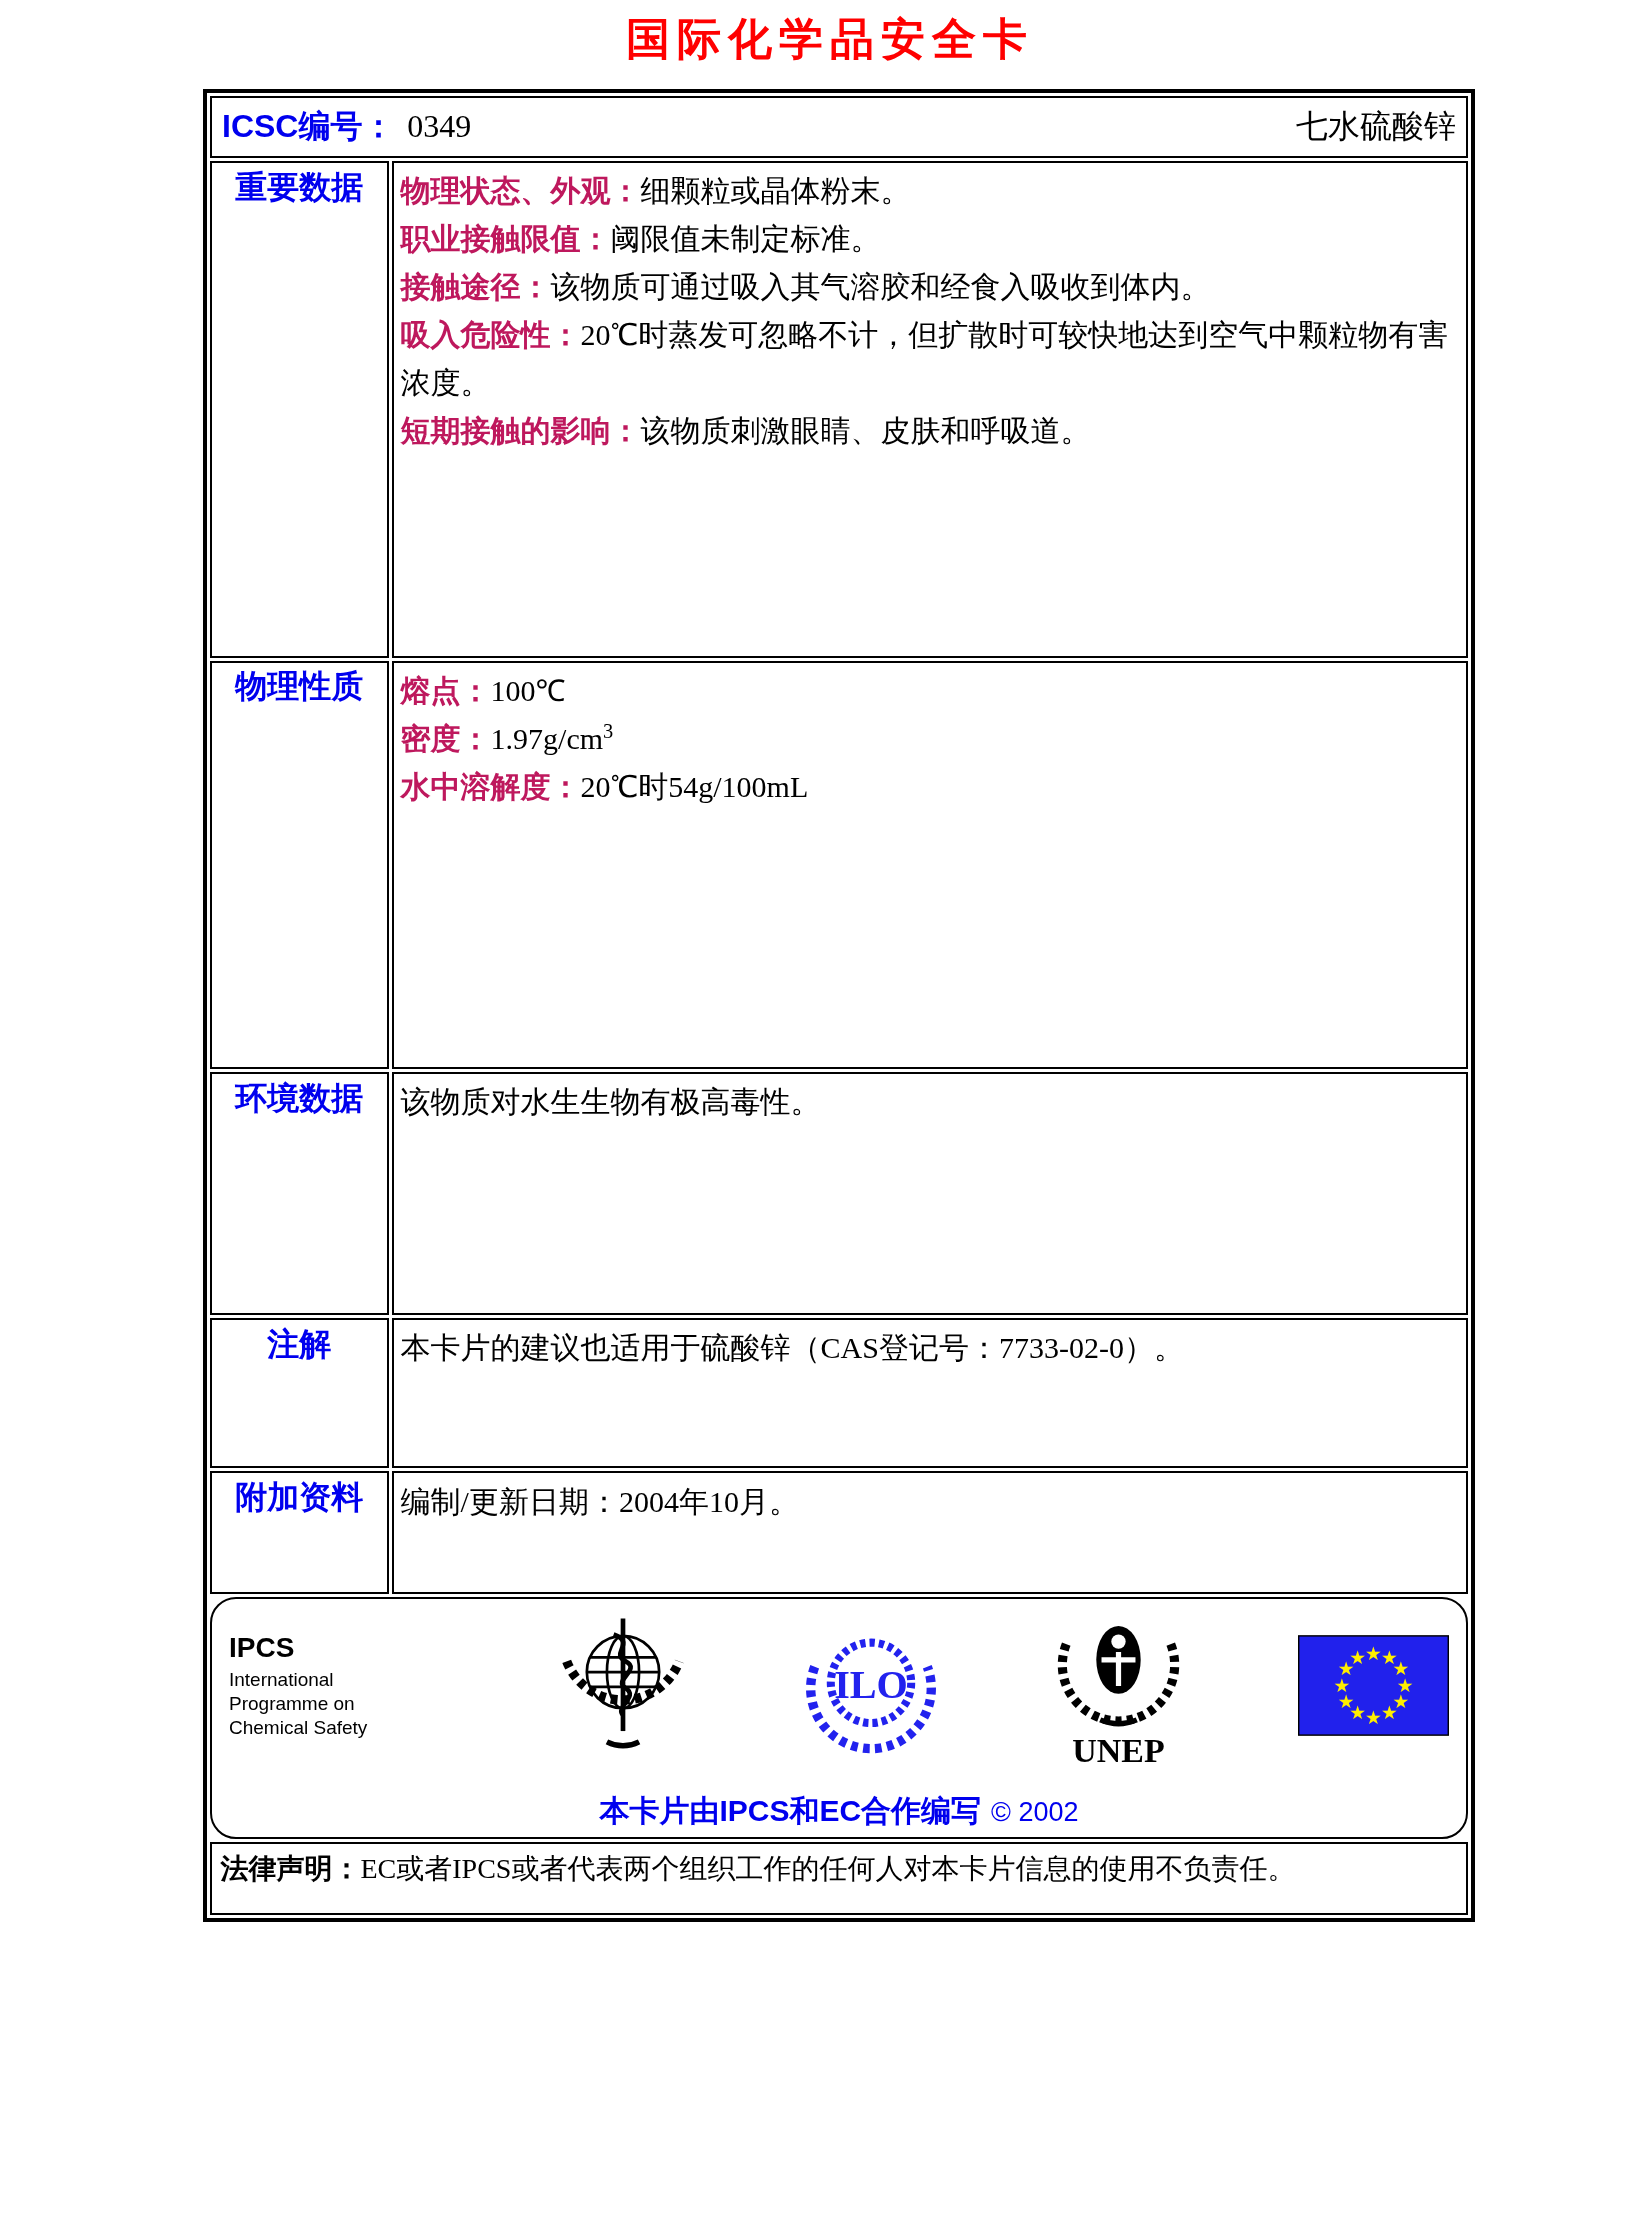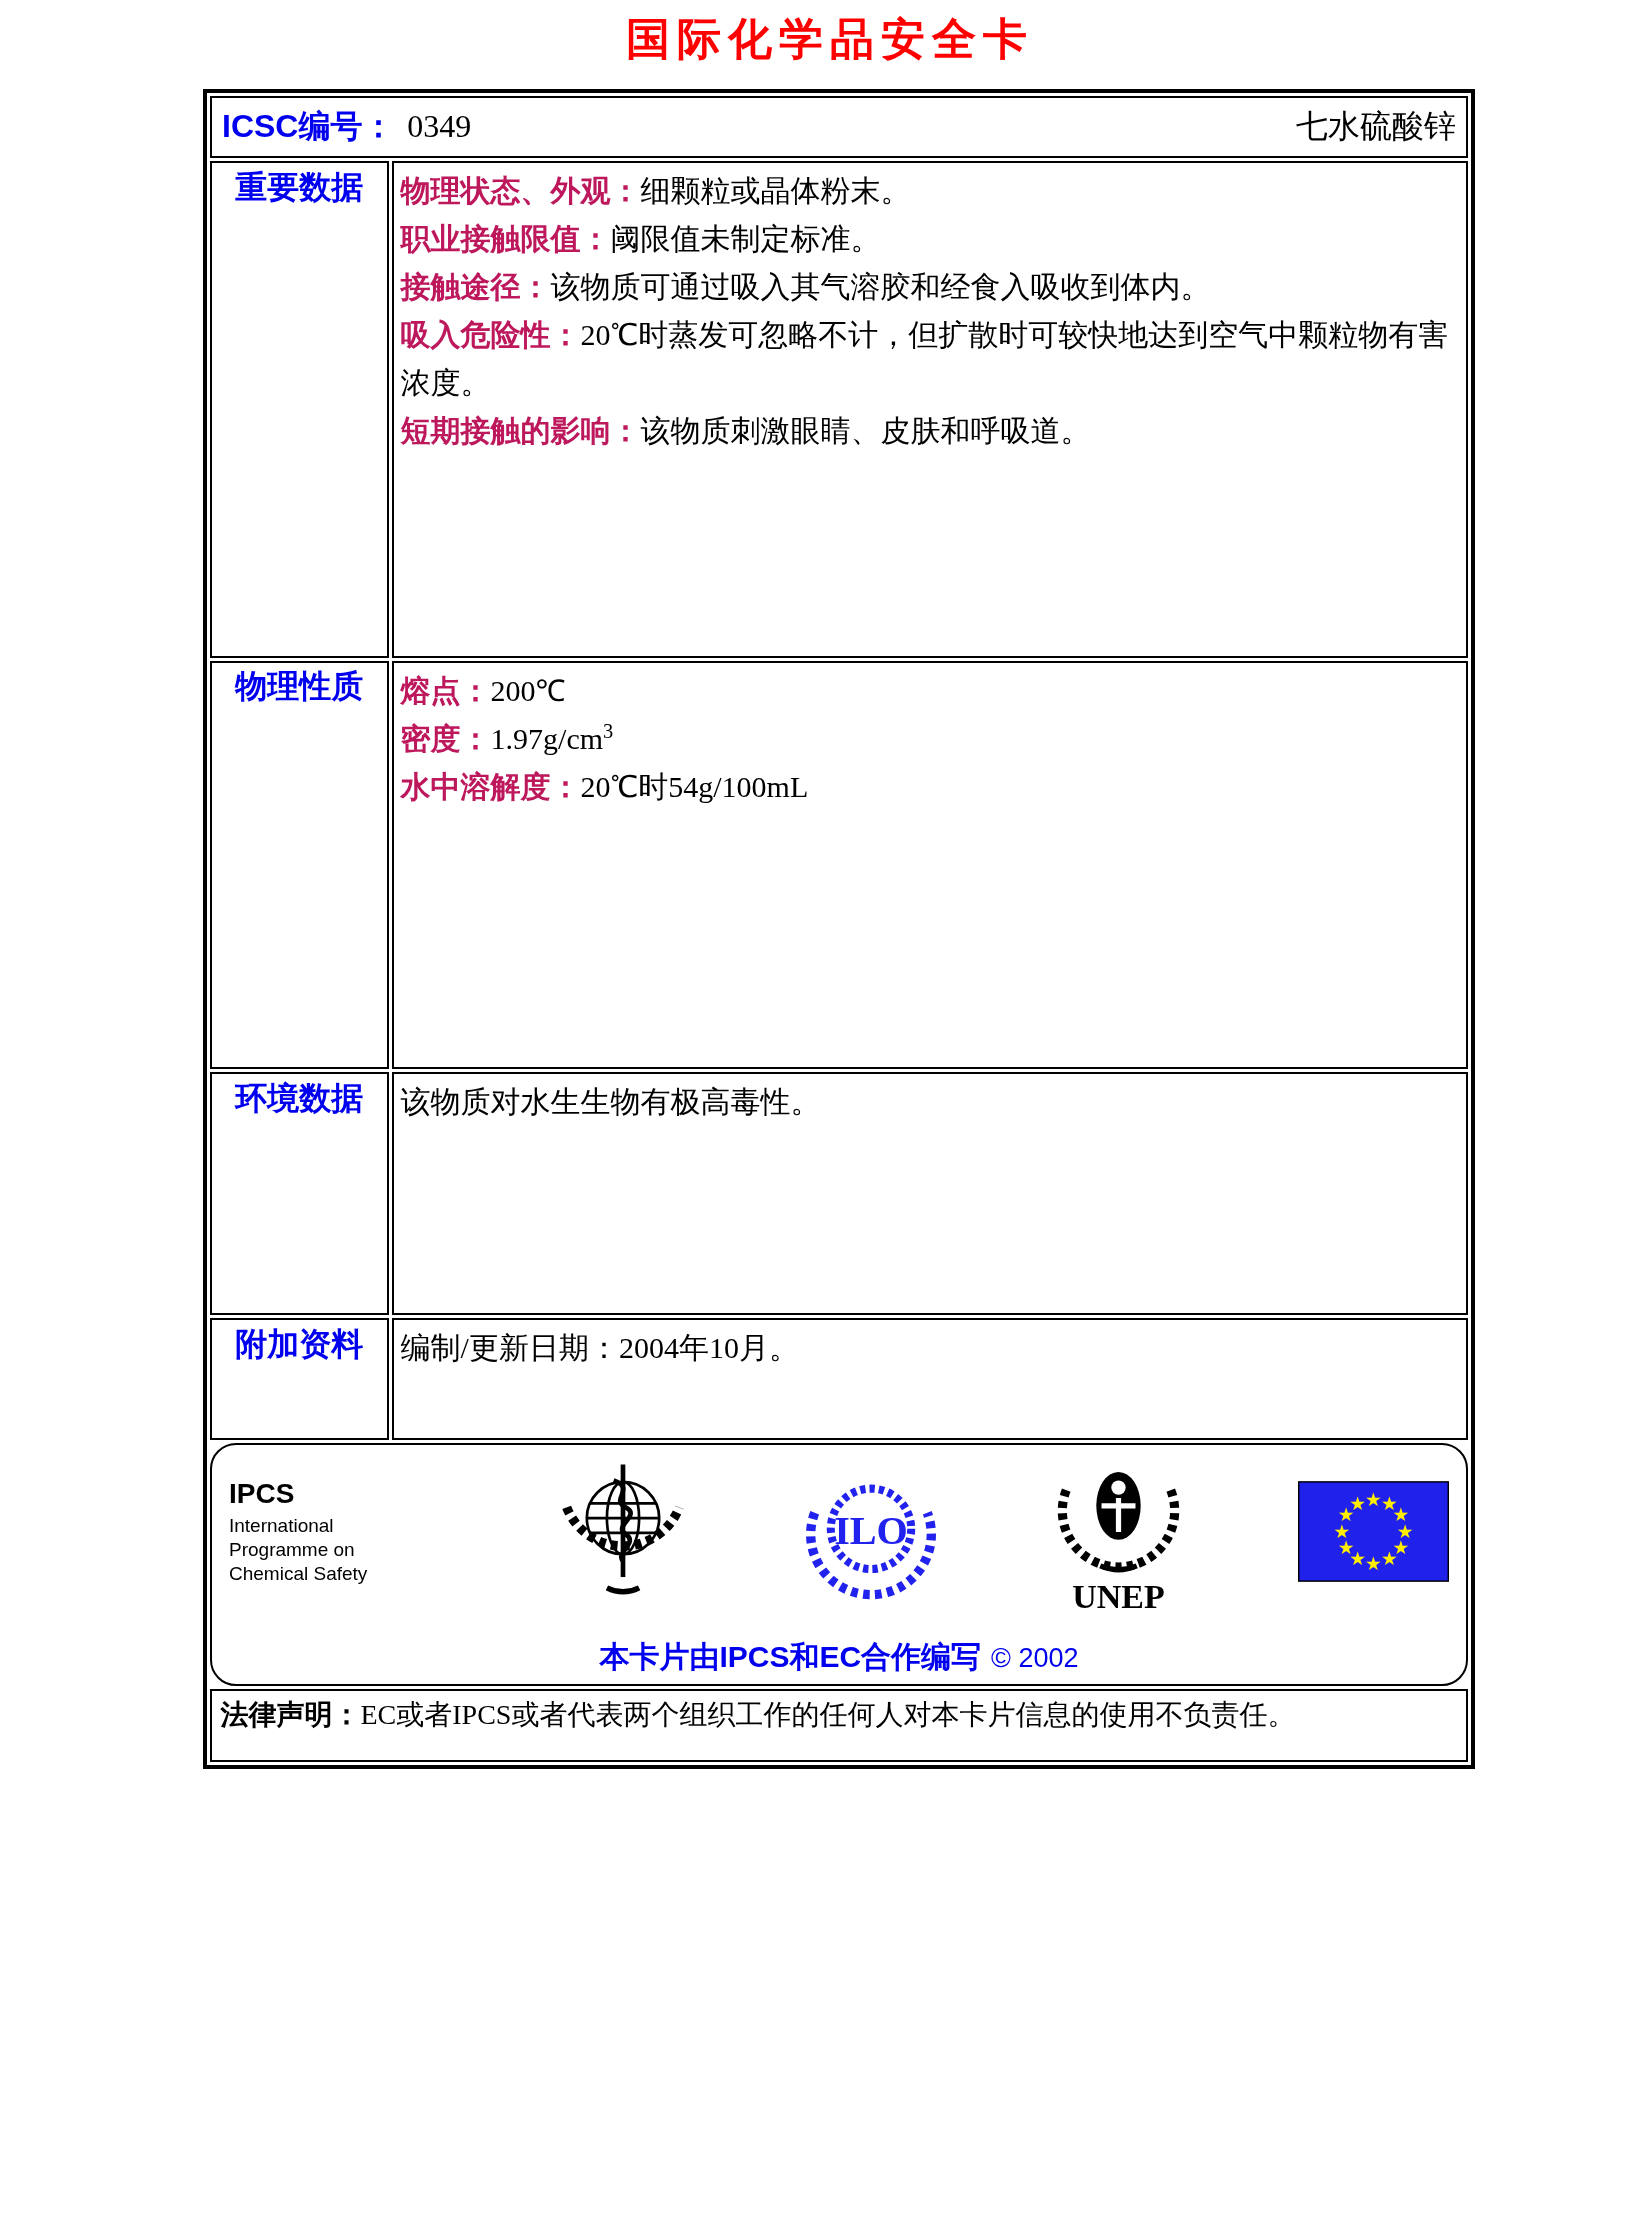--- a/index.html
+++ b/index.html
@@ -126,33 +126,39 @@
         <div><span class="fieldlabel">职业接触限值：</span><span class="fieldvalue">阈限值未制定标准。</span></div>
         <div><span class="fieldlabel">接触途径：</span><span class="fieldvalue">该物质可通过吸入其气溶胶和经食入吸收到体内。</span></div>
         <div><span class="fieldlabel">吸入危险性：</span><span class="fieldvalue">20℃时蒸发可忽略不计，但扩散时可较快地达到空气中颗粒物有害浓度。</span></div>
         <div><span class="fieldlabel">短期接触的影响：</span><span class="fieldvalue">该物质刺激眼睛、皮肤和呼吸道。</span></div>
       </td>
     </tr>
 
     <tr>
       <td class="rowlabel" style="height:399px;">物理性质</td>
       <td class="content">
-        <div><span class="fieldlabel">熔点：</span><span class="fieldvalue">200℃</span></div>
+        <div><span class="fieldlabel">熔点：</span><span class="fieldvalue">100℃</span></div>
         <div><span class="fieldlabel">密度：</span><span class="fieldvalue">1.97g/cm</span><sup class="sup fieldvalue">3</sup></div>
         <div><span class="fieldlabel">水中溶解度：</span><span class="fieldvalue">20℃时54g/100mL</span></div>
       </td>
     </tr>
 
     <tr>
       <td class="rowlabel" style="height:233px;">环境数据</td>
       <td class="content">
         <div class="fieldvalue">该物质对水生生物有极高毒性。</div>
       </td>
     </tr>
 
+    <tr>
+      <td class="rowlabel" style="height:141px;">注解</td>
+      <td class="content">
+        <div class="fieldvalue">本卡片的建议也适用于硫酸锌（CAS登记号：7733-02-0）。</div>
+      </td>
+    </tr>
 
     <tr>
       <td class="rowlabel" style="height:113px;">附加资料</td>
       <td class="content">
         <div class="fieldvalue">编制/更新日期：2004年10月。</div>
       </td>
     </tr>
 
     <tr>
       <td class="logos" colspan="2" style="height:191px;">

